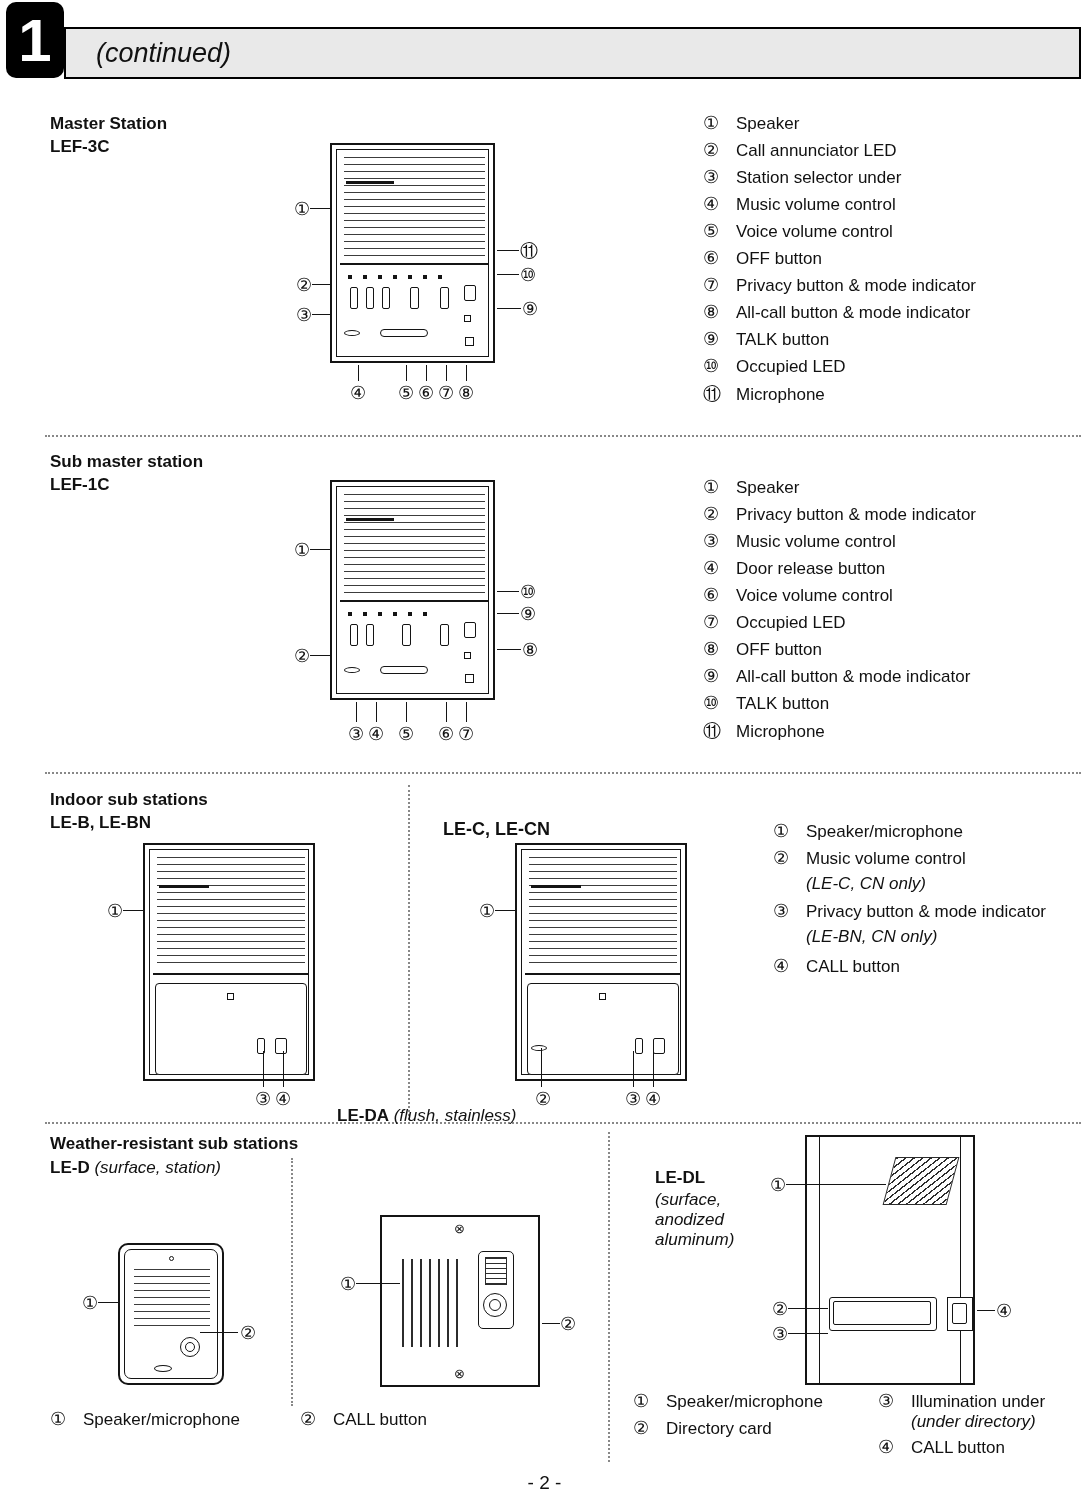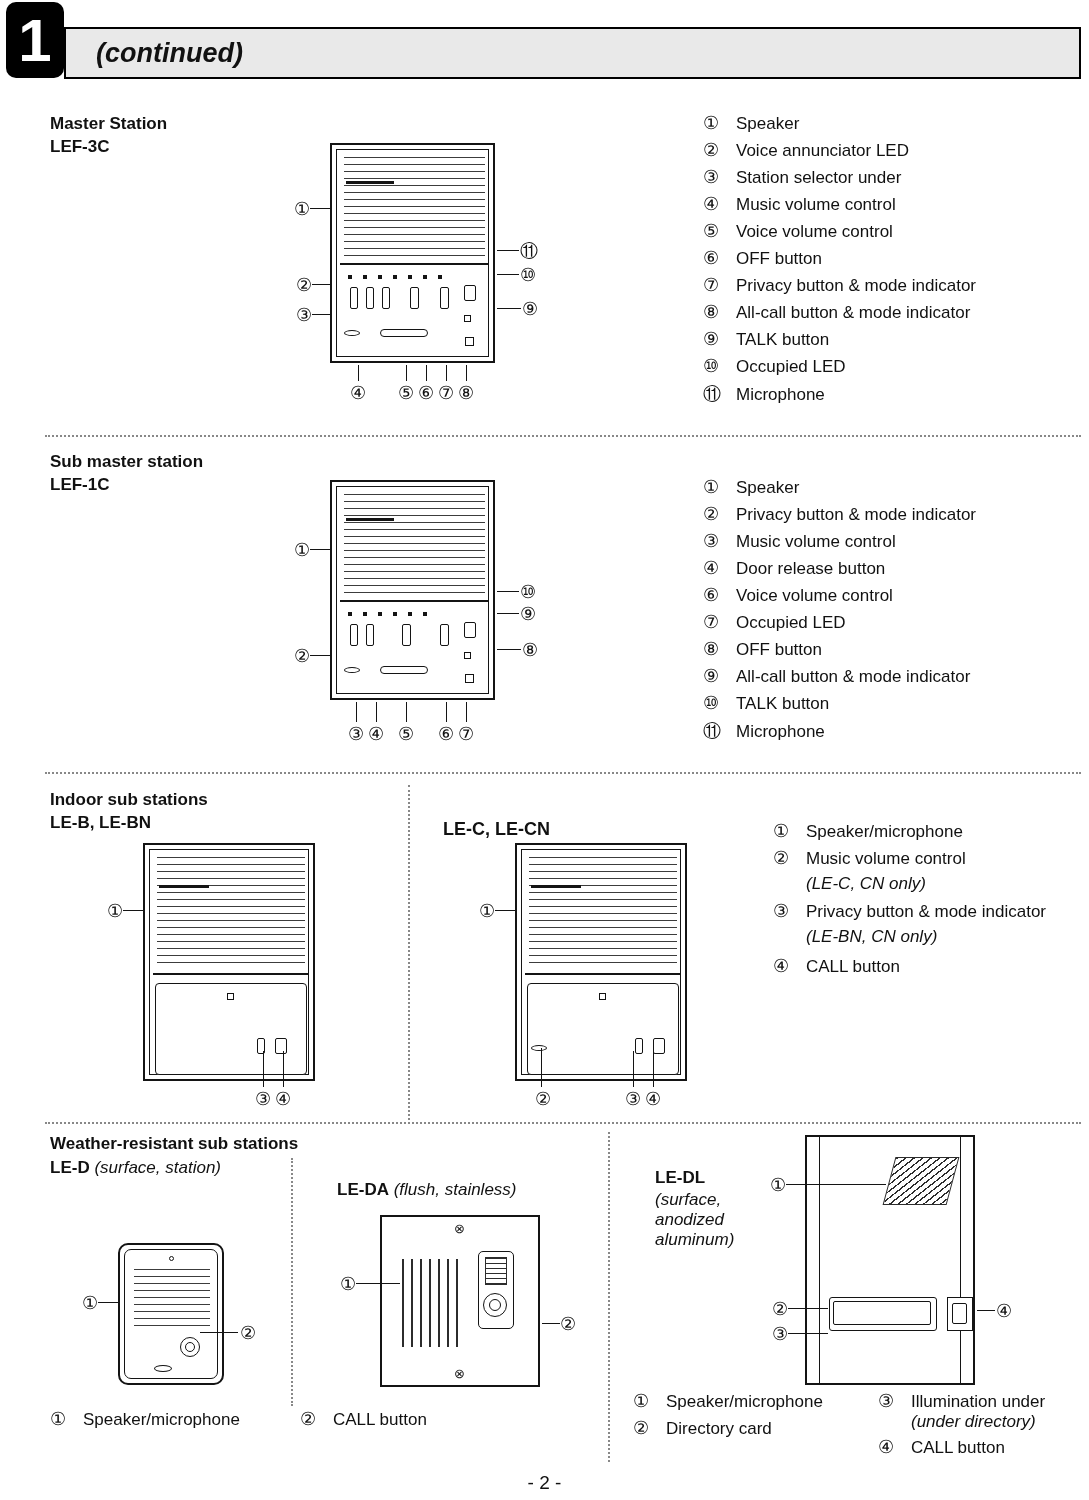--- a/index.html
+++ b/index.html
@@ -29,21 +29,21 @@
   .hatch{ position:absolute; background:repeating-linear-gradient(135deg,#2c2c2c 0,#2c2c2c 1.5px,transparent 1.5px,transparent 6px); border:1px solid #2c2c2c; }
   .vslat{ position:absolute; background:repeating-linear-gradient(to right,#2c2c2c 0,#2c2c2c 2px,transparent 2px,transparent 9px); }
   .hrid { position:absolute; background:repeating-linear-gradient(to bottom,#2c2c2c 0,#2c2c2c 1px,transparent 1px,transparent 5px); border:1px solid #2c2c2c; }
   .screw{ position:absolute; font-size:13px; line-height:13px; }
   .chapnum { position:absolute; left:6px; top:2px; width:58px; height:76px; background:#000;
              border-radius:10px; color:#fff; font-weight:700; font-size:60px;
              display:flex; align-items:center; justify-content:center; }
   .titlebar { position:absolute; left:64px; top:27px; width:1017px; height:52px; background:#e9e9e9;
               border:2px solid #000; display:flex; align-items:center; padding-left:30px; gap:12px; }
   .titlebar .t1 { font-size:28px; font-weight:700; letter-spacing:.5px; }
-  .titlebar .t2 { font-size:27px; font-weight:700; font-style:italic;text-align:right; }
+  .titlebar .t2 { font-size:27px; font-weight:400; font-style:italic;text-align:right; }
   .pageno { position:absolute; left:0; right:0; top:1472px; text-align:center; font-size:19px; }
 </style>
 </head>
 <body>
 
 <div class="page">
 
   <div class="chapnum">
     <span>1</span>
   </div>
@@ -98,21 +98,21 @@
     <div class="lead" style="left:176px;top:227px;width:1px;height:16px"></div>
   </div>
 
   <div class="abs list" style="left:703px;top:112px">
     <div class="row">
         <span class="num">①</span>
         <span class="lbl">Speaker</span>
       </div>
     <div class="row">
         <span class="num">②</span>
-        <span class="lbl">Voice annunciator LED</span>
+        <span class="lbl">Call annunciator LED</span>
       </div>
     <div class="row">
         <span class="num">③</span>
         <span class="lbl">Station selector under</span>
       </div>
     <div class="row">
         <span class="num">④</span>
         <span class="lbl">Music volume control</span>
       </div>
     <div class="row">
@@ -308,21 +308,21 @@
   </div>
 
   <div class="div-h" style="left:45px;top:1122px;width:1036px"></div>
 
   <div class="abs heading" style="left:50px;top:1132px">Weather-resistant sub stations</div>
 
   <div class="abs modelhead" style="left:50px;top:1158px">
     <span class="bold">LE-D</span>
     <span class="it">(surface, station)</span>
   </div>
-  <div class="abs modelhead" style="left:337px;top:1180px">
+  <div class="abs modelhead" style="left:337px;top:1106px">
     <span class="bold">LE-DA</span>
     <span class="it">(flush, stainless)</span>
   </div>
   <div class="abs modelhead" style="left:655px;top:1168px;line-height:20px">
     <div class="bold" style="height:22px">LE-DL</div>
     <div class="it">(surface,</div>
     <div class="it">anodized</div>
     <div class="it">aluminum)</div>
   </div>
 

